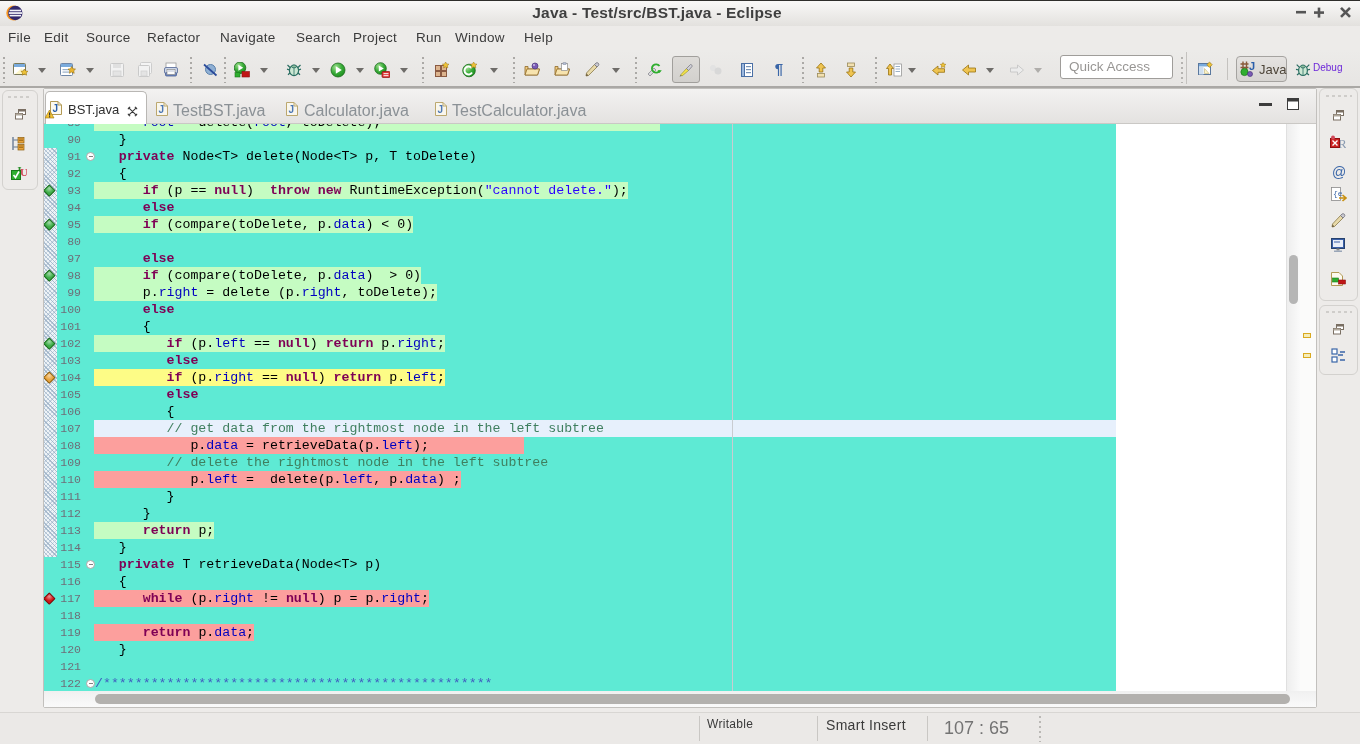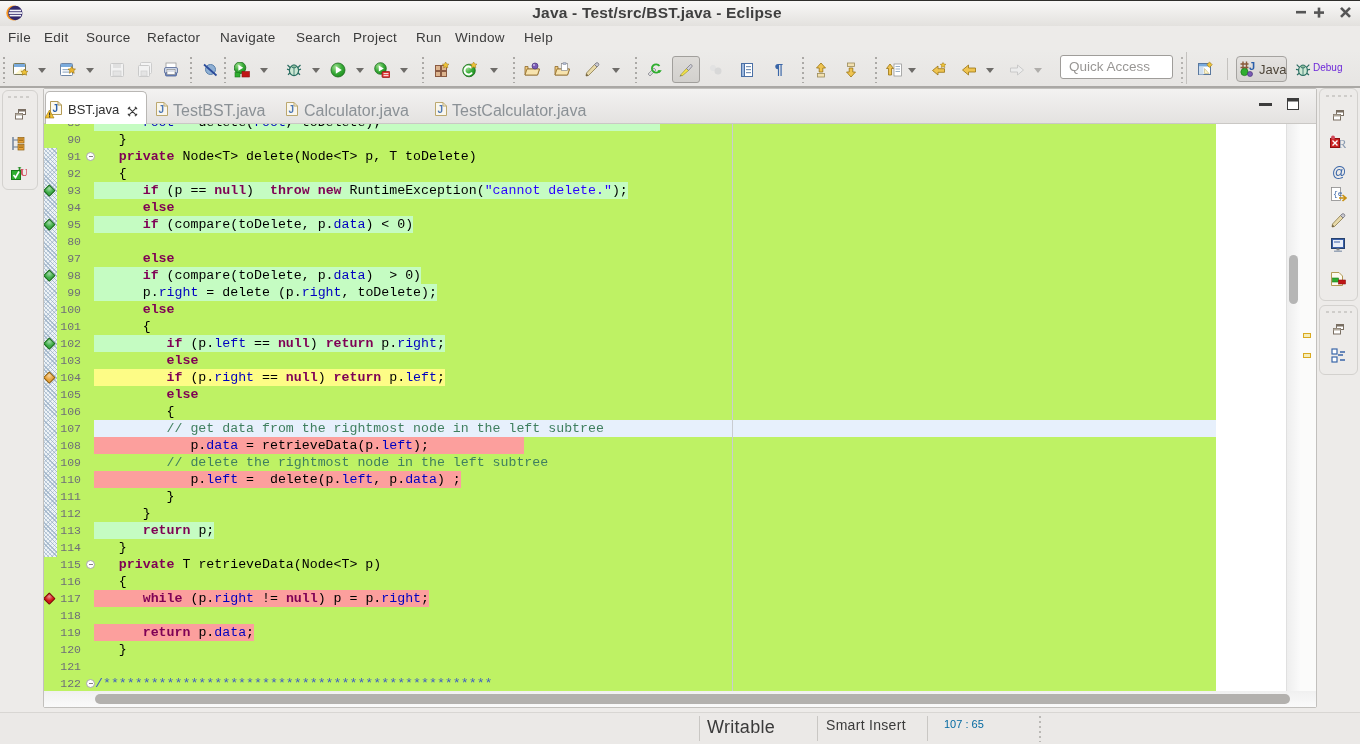--- a/index.html
+++ b/index.html
@@ -302,21 +302,21 @@
 <path d="M8 0.5 L8 4 L11.5 4" fill="none" stroke="#b29a55"></path>
 <text x="2.5" y="11" font-family="Liberation Sans" font-size="10" font-weight="bold" fill="#2a5faa">J</text>
     </svg>
   </div>
 <div class="tabtxt" style="left:452px">TestCalculator.java</div>
 <div class="abs" style="left:1259px;top:103px;width:13px;height:3px;background:#3c3c3c"></div>
 <svg style="position:absolute;left:1287px;top:98px" width="13" height="13" viewBox="0 0 13 13">
     <rect x="0.5" y="0.5" width="11" height="11" fill="#fff" stroke="#3c3c3c"></rect>
     <rect x="0.5" y="0.5" width="11" height="3" fill="#3c3c3c"></rect>
   </svg>
-<div class="abs" style="left:44px;top:124px;width:1172px;height:567px;overflow:hidden;background:#bef264">
+<div class="abs" style="left:44px;top:124px;width:1072px;height:567px;overflow:hidden;background:#5eead4">
 <div class="abs" style="left:0px;top:24px;width:13px;height:409px;background:#eef3f7;background-image:repeating-linear-gradient(45deg,rgba(145,168,192,.7) 0 1px,transparent 1px 3px),repeating-linear-gradient(135deg,rgba(145,168,192,.4) 0 1px,transparent 1px 3px)"></div>
 <div class="diamond" style="left:1px;top:62px;background:radial-gradient(circle at 30% 30%, #ffffff88, #ffffff00 60%),#3fae49;border:1px solid #1e6b1e"></div>
 <div class="diamond" style="left:1px;top:96px;background:radial-gradient(circle at 30% 30%, #ffffff88, #ffffff00 60%),#3fae49;border:1px solid #1e6b1e"></div>
 <div class="diamond" style="left:1px;top:147px;background:radial-gradient(circle at 30% 30%, #ffffff88, #ffffff00 60%),#3fae49;border:1px solid #1e6b1e"></div>
 <div class="diamond" style="left:1px;top:215px;background:radial-gradient(circle at 30% 30%, #ffffff88, #ffffff00 60%),#3fae49;border:1px solid #1e6b1e"></div>
 <div class="diamond" style="left:1px;top:249px;background:radial-gradient(circle at 30% 30%, #ffffff88, #ffffff00 60%),#e8a33d;border:1px solid #8f6010"></div>
 <div class="diamond" style="left:1px;top:470px;background:radial-gradient(circle at 30% 30%, #ffffff88, #ffffff00 60%),#d01717;border:1px solid #7a0c0c"></div>
 <div class="lnum" style="left:-3px;top:-10px">89</div>
 <div class="lnum" style="left:-3px;top:7px">90</div>
 <div class="lnum" style="left:-3px;top:24px">91</div>
@@ -445,15 +445,15 @@
 <svg style="position:absolute;left:1331px;top:348px" width="16" height="16" viewBox="0 0 16 16">
     <rect x="1" y="1" width="5" height="5" fill="#fff" stroke="#3a66a8" stroke-width="1.2"></rect>
 <rect x="1" y="9" width="5" height="5" fill="#fff" stroke="#3a66a8" stroke-width="1.2"></rect>
 <path d="M9 4 L14 4 M9 7 L12 7 M9 12 L14 12" stroke="#3a66a8" stroke-width="1.4"></path>
 <circle cx="8" cy="7" r="1" fill="#3a66a8"></circle>
   </svg>
 <div class="abs" style="left:0;top:712px;width:1360px;height:32px;background:#ebe9e7;border-top:1px solid #d8d6d3"></div>
 <div class="abs" style="left:699px;top:716px;width:1px;height:25px;background:#c9c7c4"></div>
 <div class="abs" style="left:817px;top:716px;width:1px;height:25px;background:#c9c7c4"></div>
 <div class="abs" style="left:927px;top:716px;width:1px;height:25px;background:#c9c7c4"></div>
-<div class="abs" style="left:707px;top:717px;font-size:18px;letter-spacing:.3px;color:#3a3a3a">Writable</div>
+<div class="abs" style="left:707px;top:717px;font-size:12px;letter-spacing:.3px;color:#3a3a3a">Writable</div>
 <div class="abs" style="left:826px;top:717px;font-size:14px;letter-spacing:.3px;color:#3a3a3a">Smart Insert</div>
-<div class="abs" style="left:944px;top:718px;font-size:11px;color:#0369a1">107 : 65</div>
+<div class="abs" style="left:944px;top:718px;font-size:18px;color:#737373">107 : 65</div>
 <div class="abs" style="left:1039px;top:716px;width:2px;height:26px;background:repeating-linear-gradient(to bottom,#bab8b5 0 2px,transparent 2px 5px)"></div>
 </body></html>

